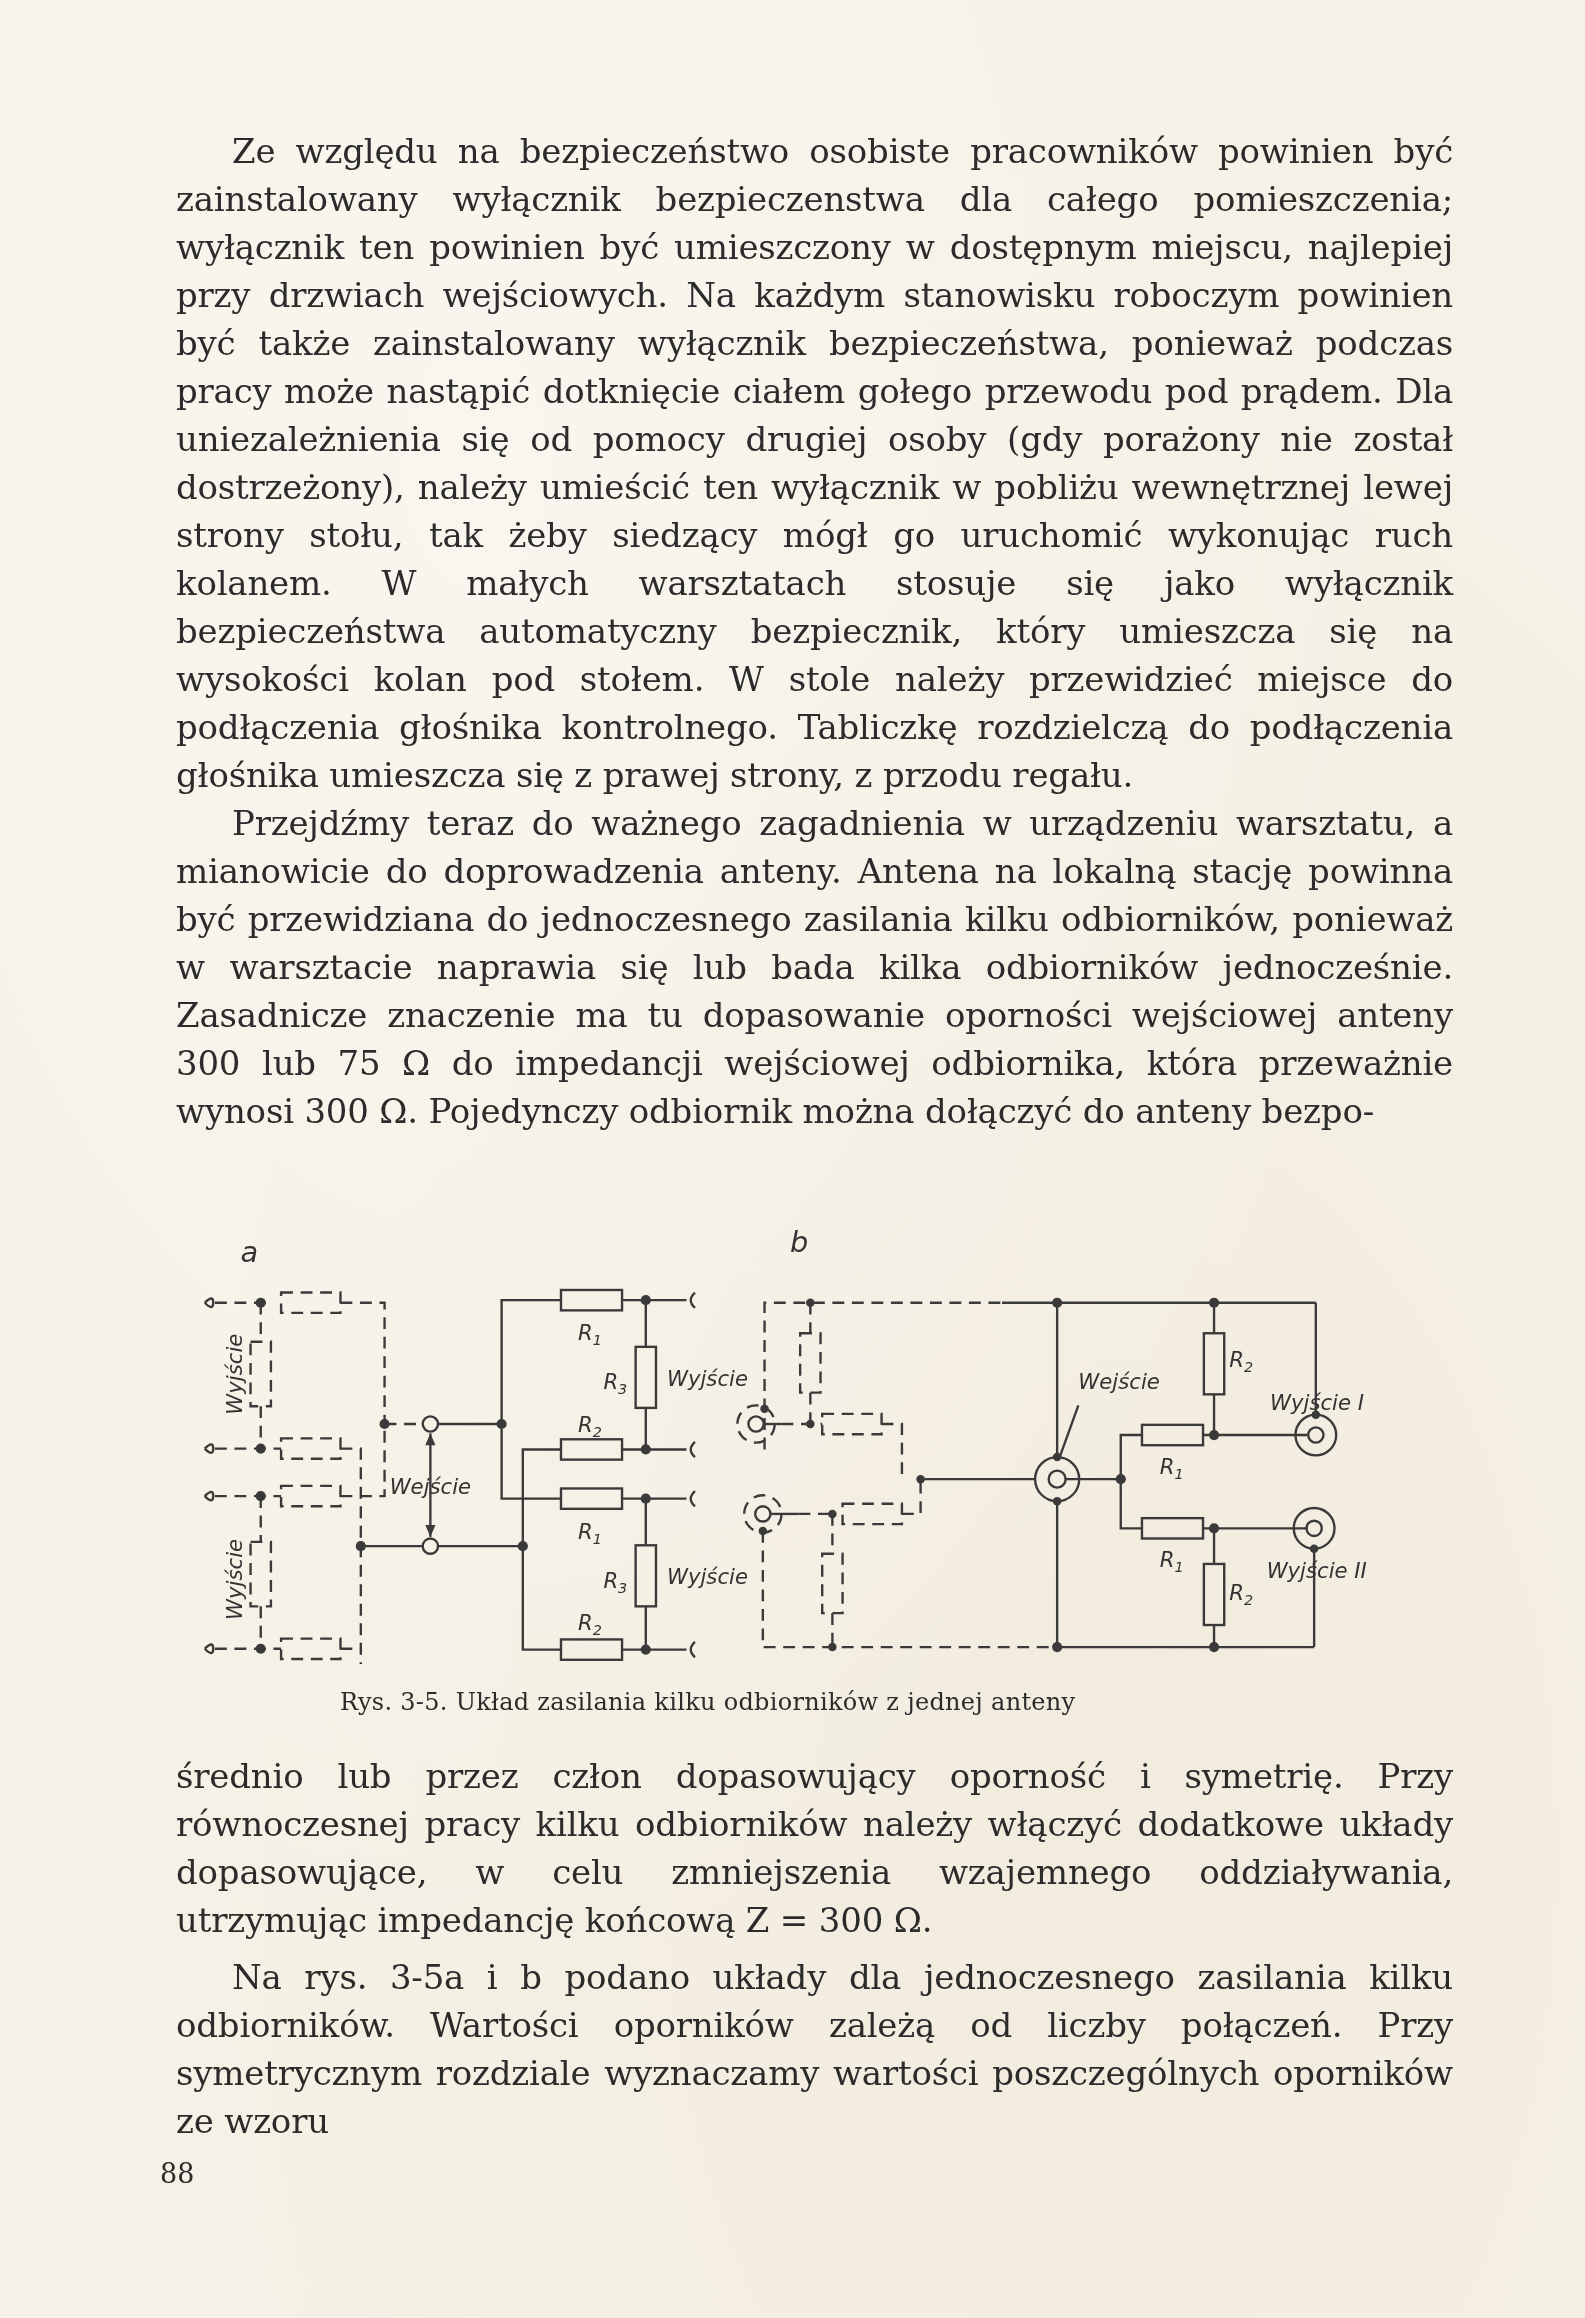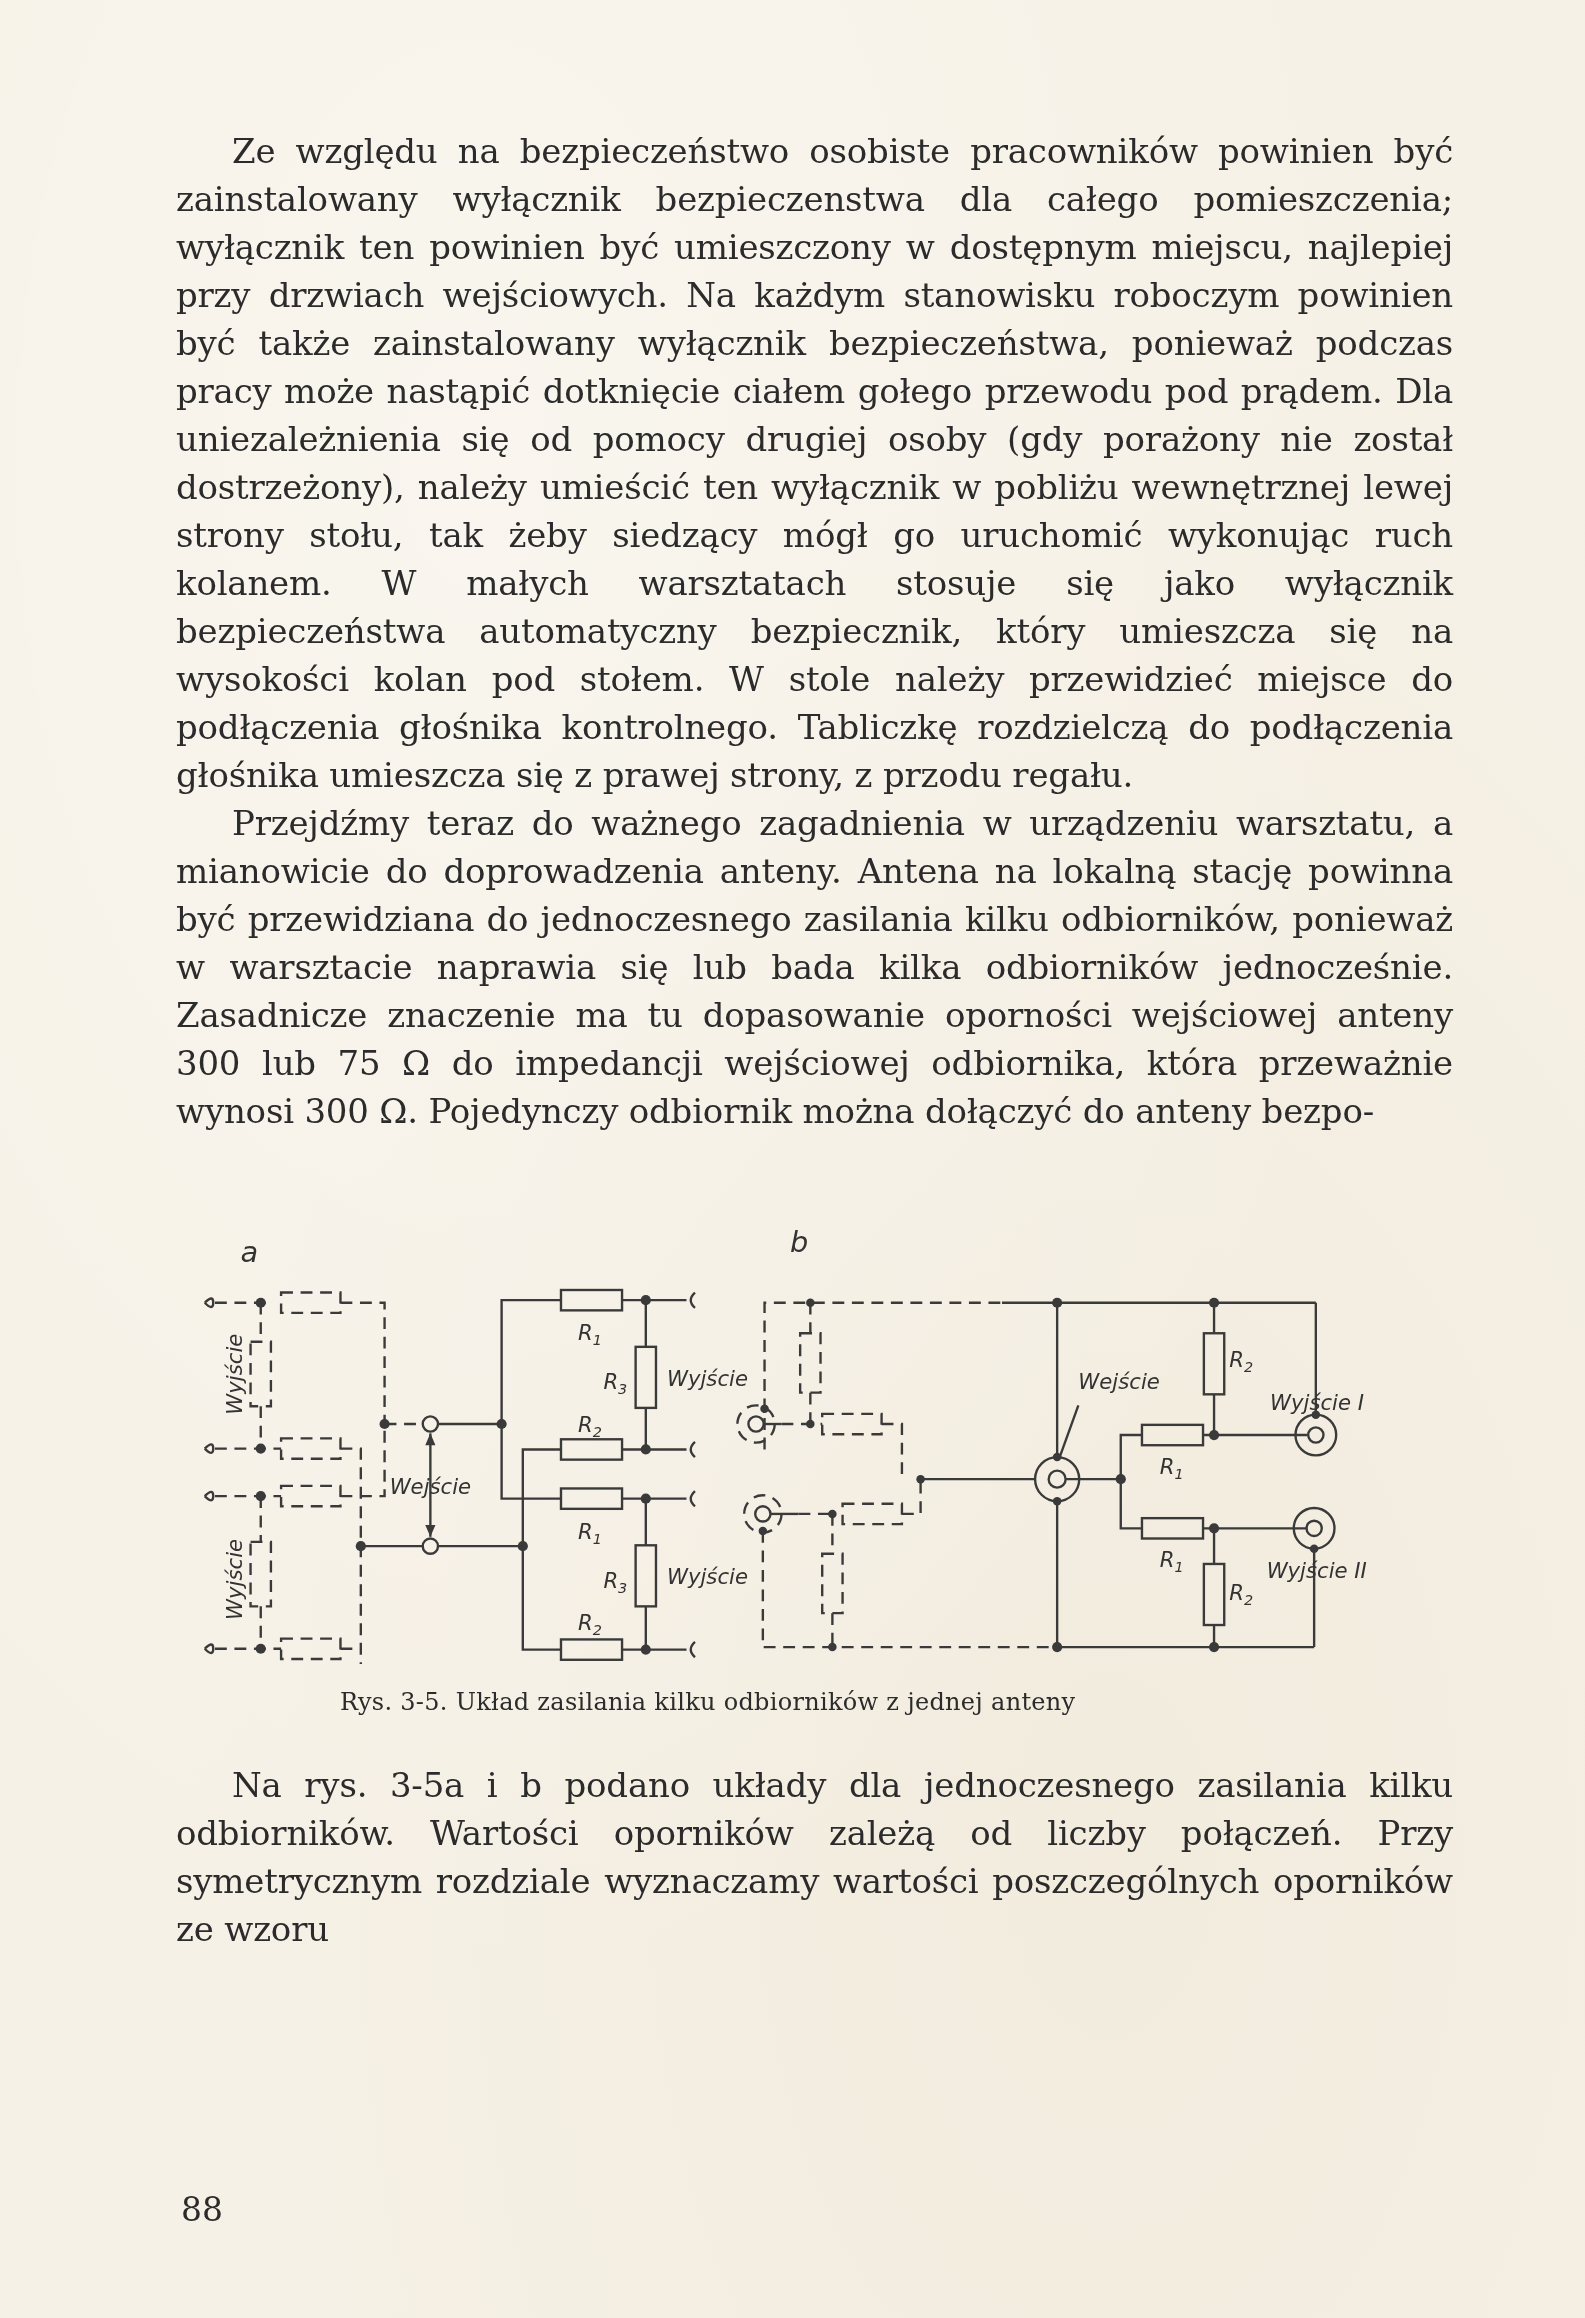--- a/index.html
+++ b/index.html
@@ -33,23 +33,22 @@
   #block-top { top: 127px; }
   #block-bottom { top: 1752px; }
   .caption {
     position: absolute;
     left: 340px; top: 1688px;
     width: 934px;
     font-size: 24px;
     letter-spacing: 0.3px;
   }
   .page-number {
-    position: absolute; left: 181px; top: 2158px;
-    font-size: 33px;
-    margin-top: 32px;
+    position: absolute; left: 160px; top: 2158px;
+    font-size: 27px;
   }
   .figure {
     position: absolute; left: 204px; top: 1223px;
     width: 1155px; height: 458px;
   }
   .figure svg { width: 100%; height: 100%; overflow: visible; }
   .figure svg line, .figure svg rect, .figure svg path, .figure svg circle {
     stroke: #3a3a3a; stroke-width: 2.8; fill: none;
   }
   .figure svg .dash { stroke-dasharray: 14 9; }
@@ -260,18 +259,19 @@
           <text class="lbl" x="1256" y="220">Wyjście I</text>
           <text class="lbl" x="1252" y="418">Wyjście II</text>
         </g>
       </g>
     </svg>
   </div>
 
   <div class="caption">Rys. 3-5. Układ zasilania kilku odbiorników z jednej anteny</div>
 
   <div class="text-block" id="block-bottom">
+    <p>średnio lub przez człon dopasowujący oporność i symetrię. Przy równoczesnej pracy kilku odbiorników należy włączyć dodatkowe układy dopasowujące, w celu zmniejszenia wzajemnego oddziaływania, utrzymując impedancję końcową Z = 300 Ω.</p>
     <p class="indent gap">Na rys. 3-5a i b podano układy dla jednoczesnego zasilania kilku odbiorników. Wartości oporników zależą od liczby połączeń. Przy symetrycznym rozdziale wyznaczamy wartości poszczególnych oporników ze wzoru</p>
   </div>
 
   <div class="page-number">88</div>
 </div>
 
 
 </body></html>

